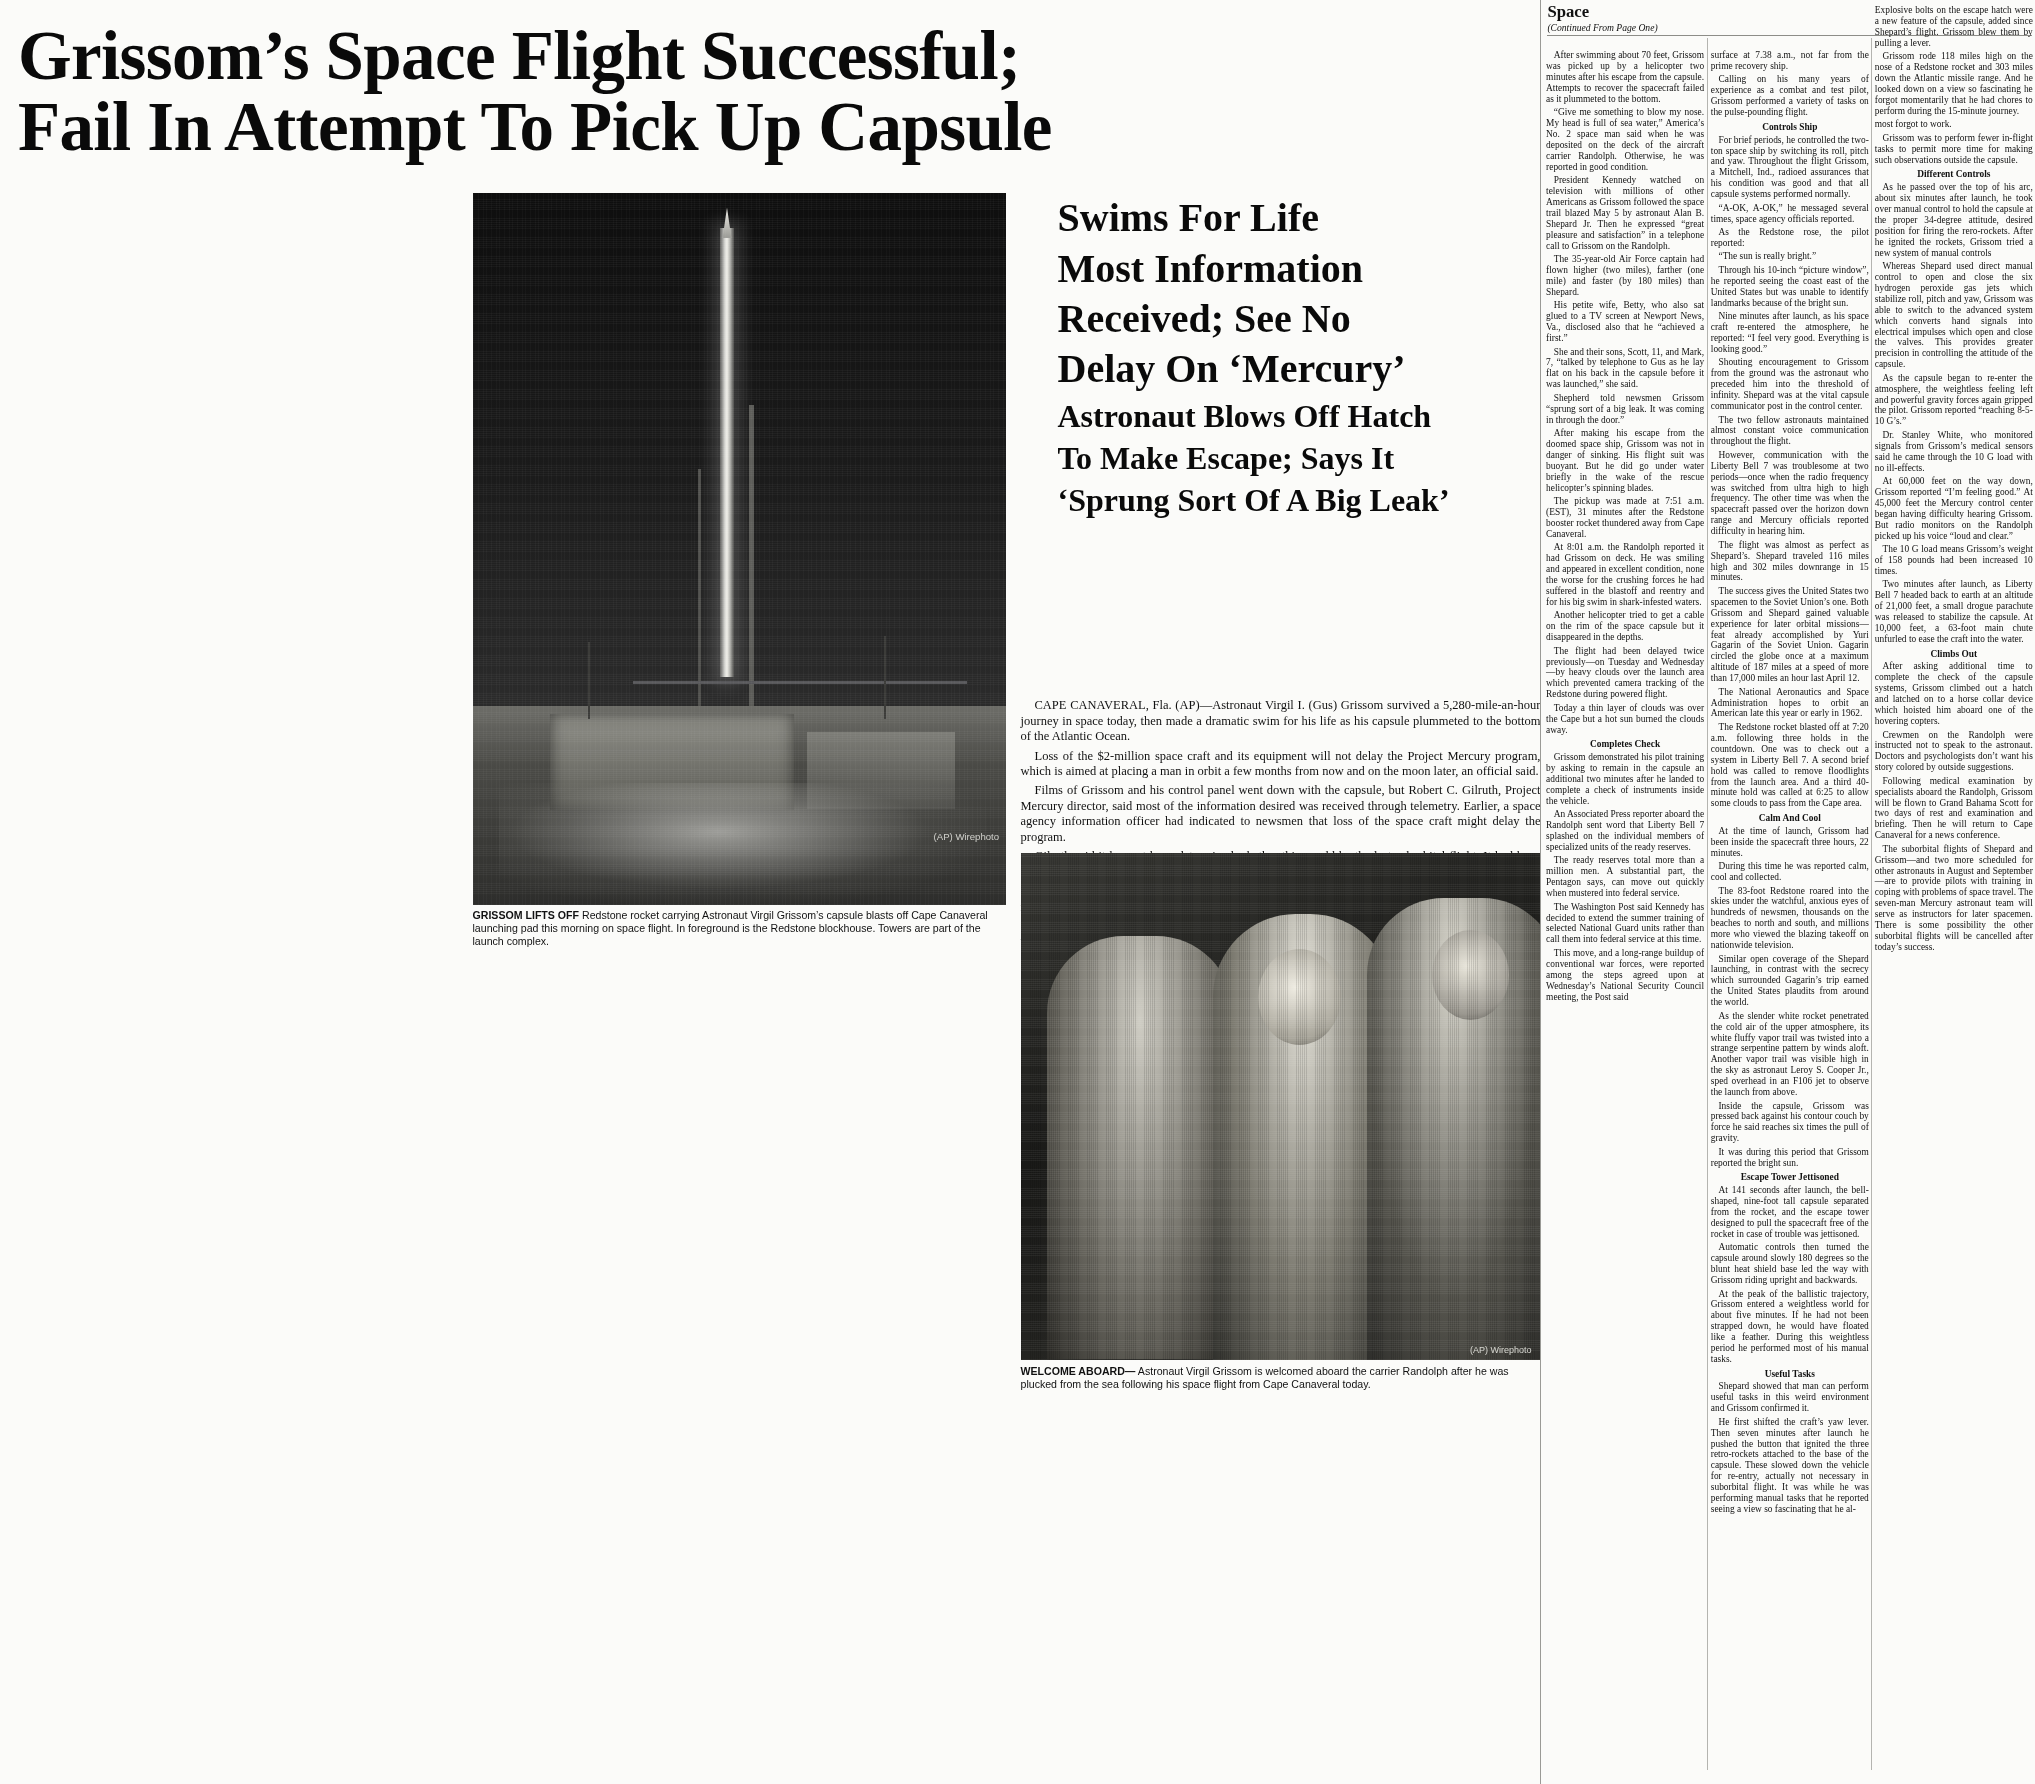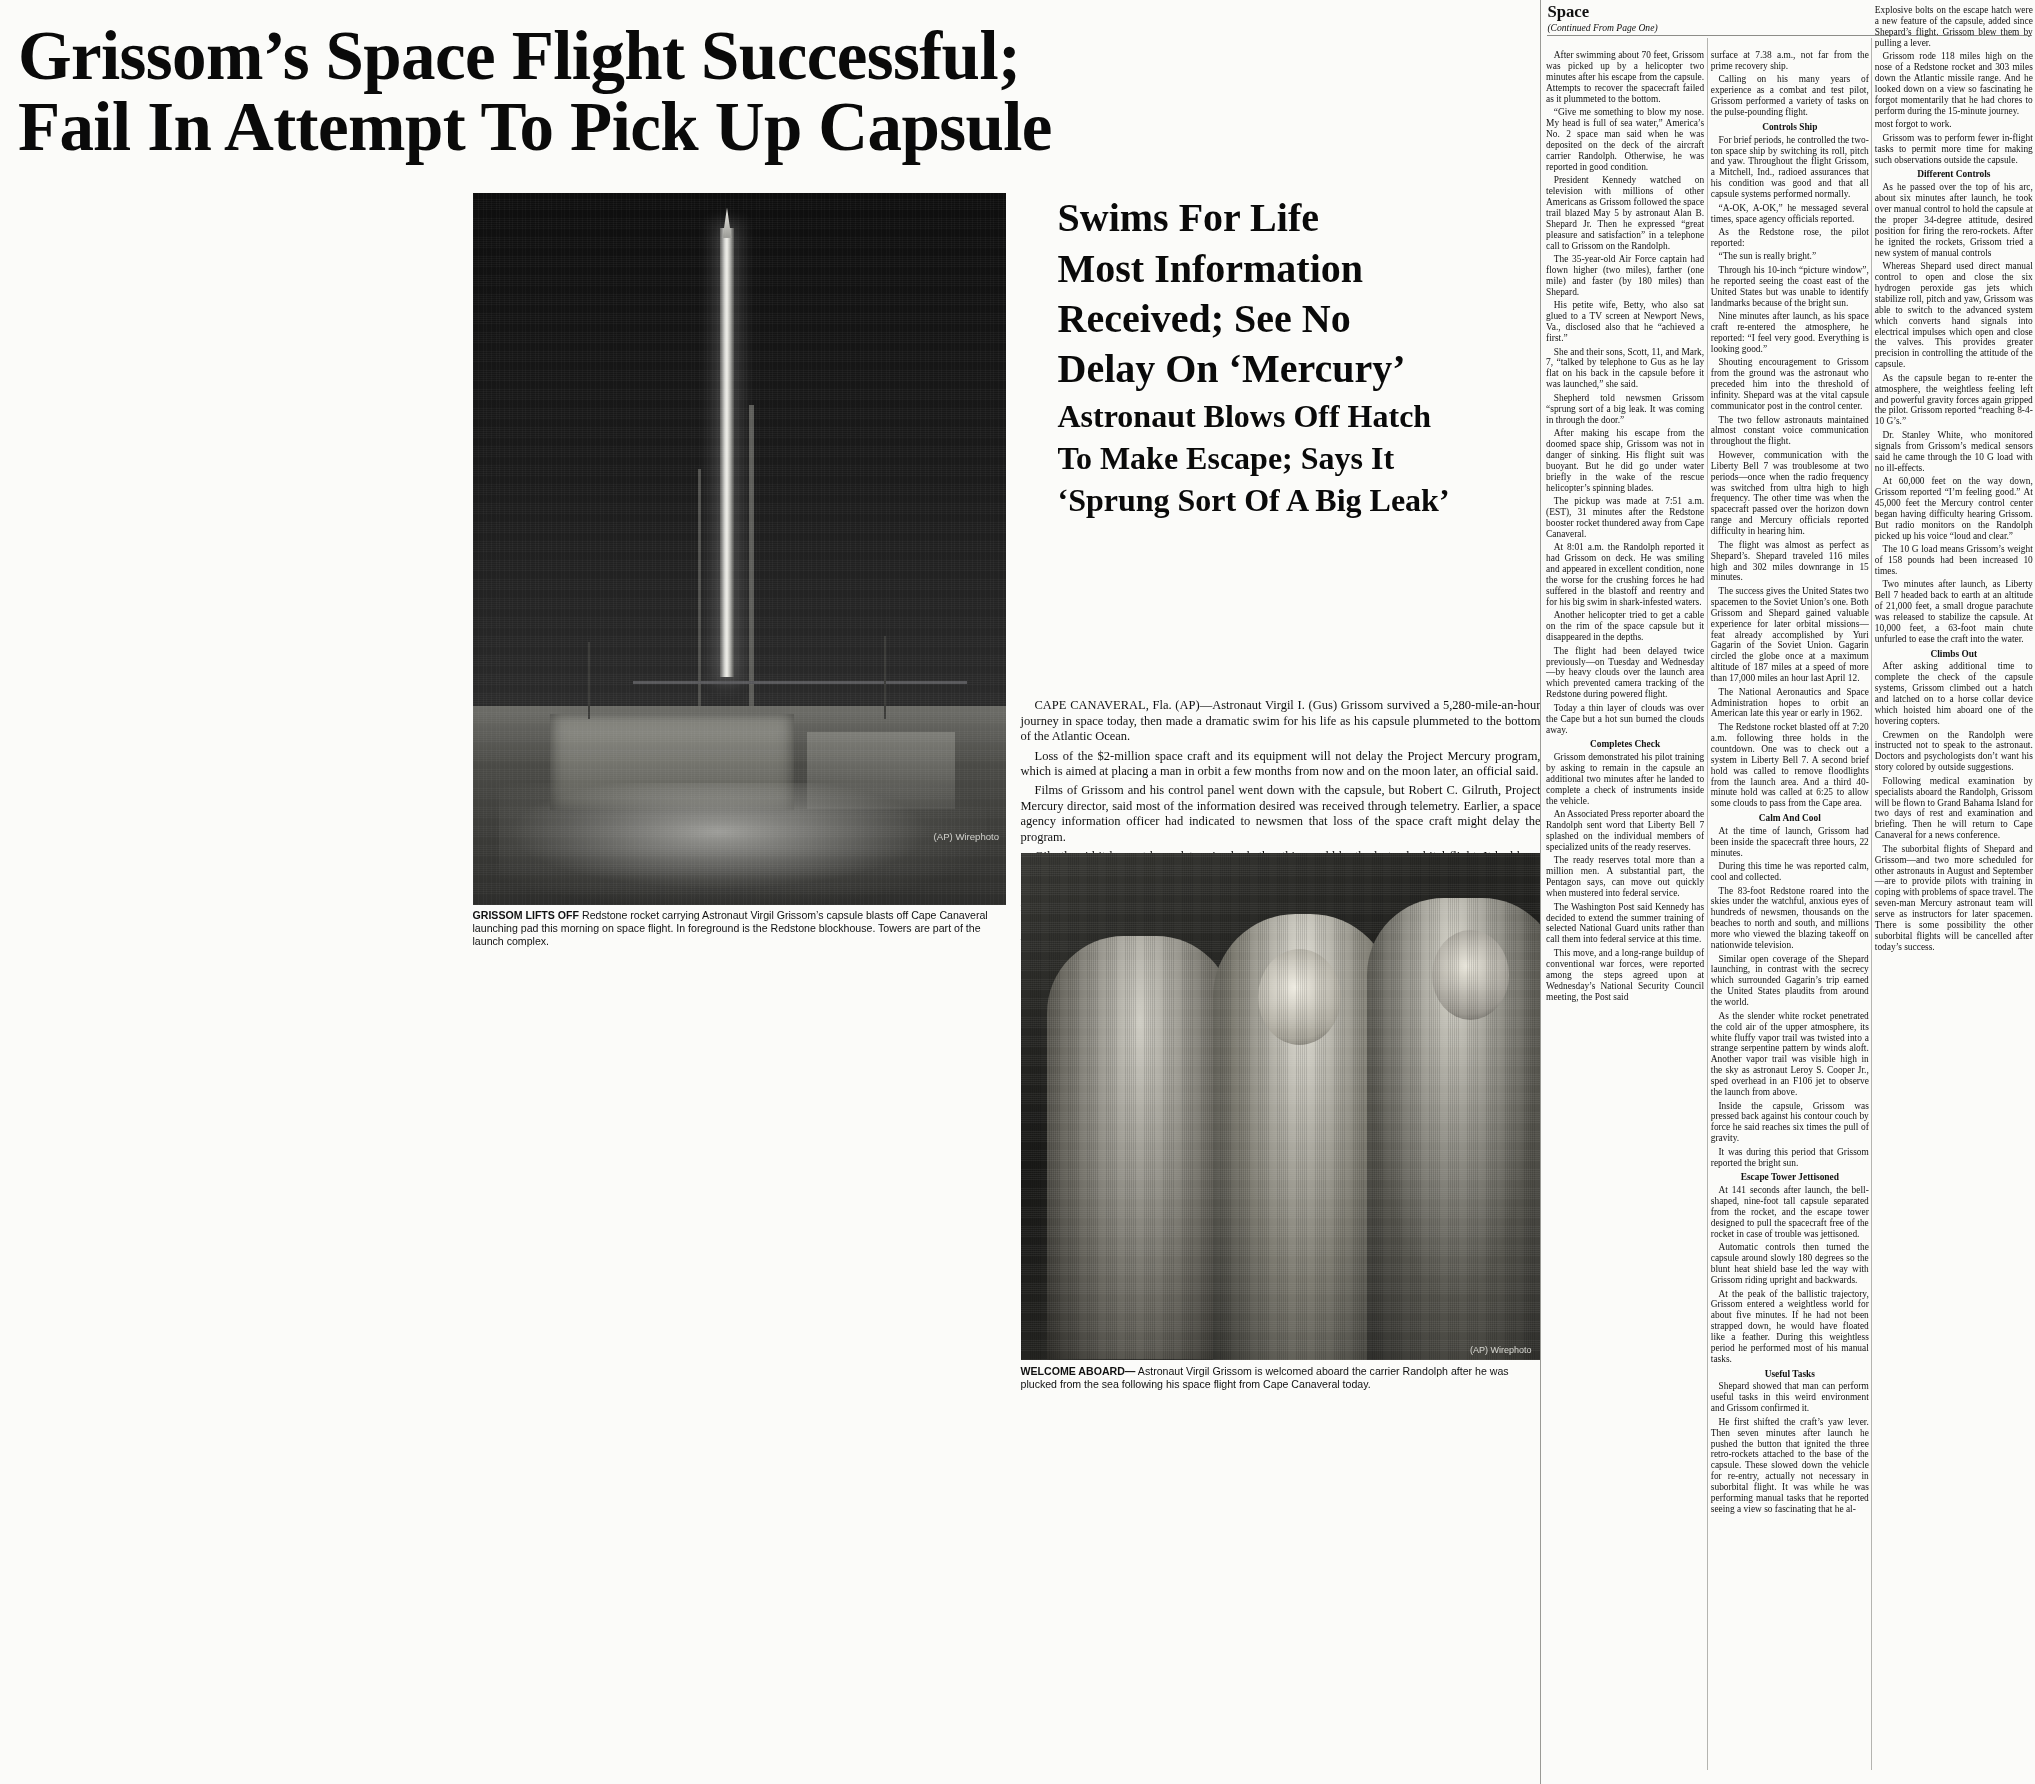--- a/index.html
+++ b/index.html
@@ -343,27 +343,27 @@
       </div>
 
       <div class="rcol" id="rcolC" style="top:5.1px;">
         <p style="text-indent:0">Explosive bolts on the escape hatch were a new feature of the capsule, added since Shepard’s flight.  Grissom blew them by pulling a lever.</p>
         <p>Grissom rode 118 miles high on the nose of a Redstone rocket and 303 miles down the Atlantic missile range.  And he looked down on a view so fascinating he forgot momentarily that he had chores to perform during the 15-minute journey.</p>
         <p style="text-indent:0">most forgot to work.</p>
         <p>Grissom was to perform fewer in-flight tasks to permit more time for making such observations outside the capsule.</p>
         <h4>Different Controls</h4>
         <p>As he passed over the top of his arc, about six minutes after launch, he took over manual control to hold the capsule at the proper 34-degree attitude, desired position for firing the rero-rockets.  After he ignited the rockets, Grissom tried a new system of manual controls</p>
         <p>Whereas Shepard used direct manual control to open and close the six hydrogen peroxide gas jets which stabilize roll, pitch and yaw, Grissom was able to switch to the advanced system which converts hand signals into electrical impulses which open and close the valves.  This provides greater precision in controlling the attitude of the capsule.</p>
-        <p>As the capsule began to re-enter the atmosphere, the weightless feeling left and powerful gravity forces again gripped the pilot.  Grissom reported “reaching 8-4-10 G’s.”</p>
+        <p>As the capsule began to re-enter the atmosphere, the weightless feeling left and powerful gravity forces again gripped the pilot.  Grissom reported “reaching 8-5-10 G’s.”</p>
         <p>Dr. Stanley White, who monitored signals from Grissom’s medical sensors said he came through the 10 G load with no ill-effects.</p>
         <p>At 60,000 feet on the way down, Grissom reported “I’m feeling good.”  At 45,000 feet the Mercury control center began having difficulty hearing Grissom.  But radio monitors on the Randolph picked up his voice “loud and clear.”</p>
         <p>The 10 G load means Grissom’s weight of 158 pounds had been increased 10 times.</p>
         <p>Two minutes after launch, as Liberty Bell 7 headed back to earth at an altitude of 21,000 feet, a small drogue parachute was released to stabilize the capsule.  At 10,000 feet, a 63-foot main chute unfurled to ease the craft into the water.</p>
         <h4>Climbs Out</h4>
         <p>After asking additional time to complete the check of the capsule systems, Grissom climbed out a hatch and latched on to a horse collar device which hoisted him aboard one of the hovering copters.</p>
         <p>Crewmen on the Randolph were instructed not to speak to the astronaut.  Doctors and psychologists don’t want his story colored by outside suggestions.</p>
-        <p>Following medical examination by specialists aboard the Randolph, Grissom will be flown to Grand Bahama Island for two days of rest and examination and briefing.  Then he will return to Cape Canaveral for a news conference.</p>
+        <p>Following medical examination by specialists aboard the Randolph, Grissom will be flown to Grand Bahama Scott for two days of rest and examination and briefing.  Then he will return to Cape Canaveral for a news conference.</p>
         <p>The suborbital flights of Shepard and Grissom—and two more scheduled for other astronauts in August and September—are to provide pilots with training in coping with problems of space travel.  The seven-man Mercury astronaut team will serve as instructors for later spacemen.  There is some possibility the other suborbital flights will be cancelled after today’s success.</p>
       </div>
     </div>
   </div>
 </div>
 
 
 </body></html>

